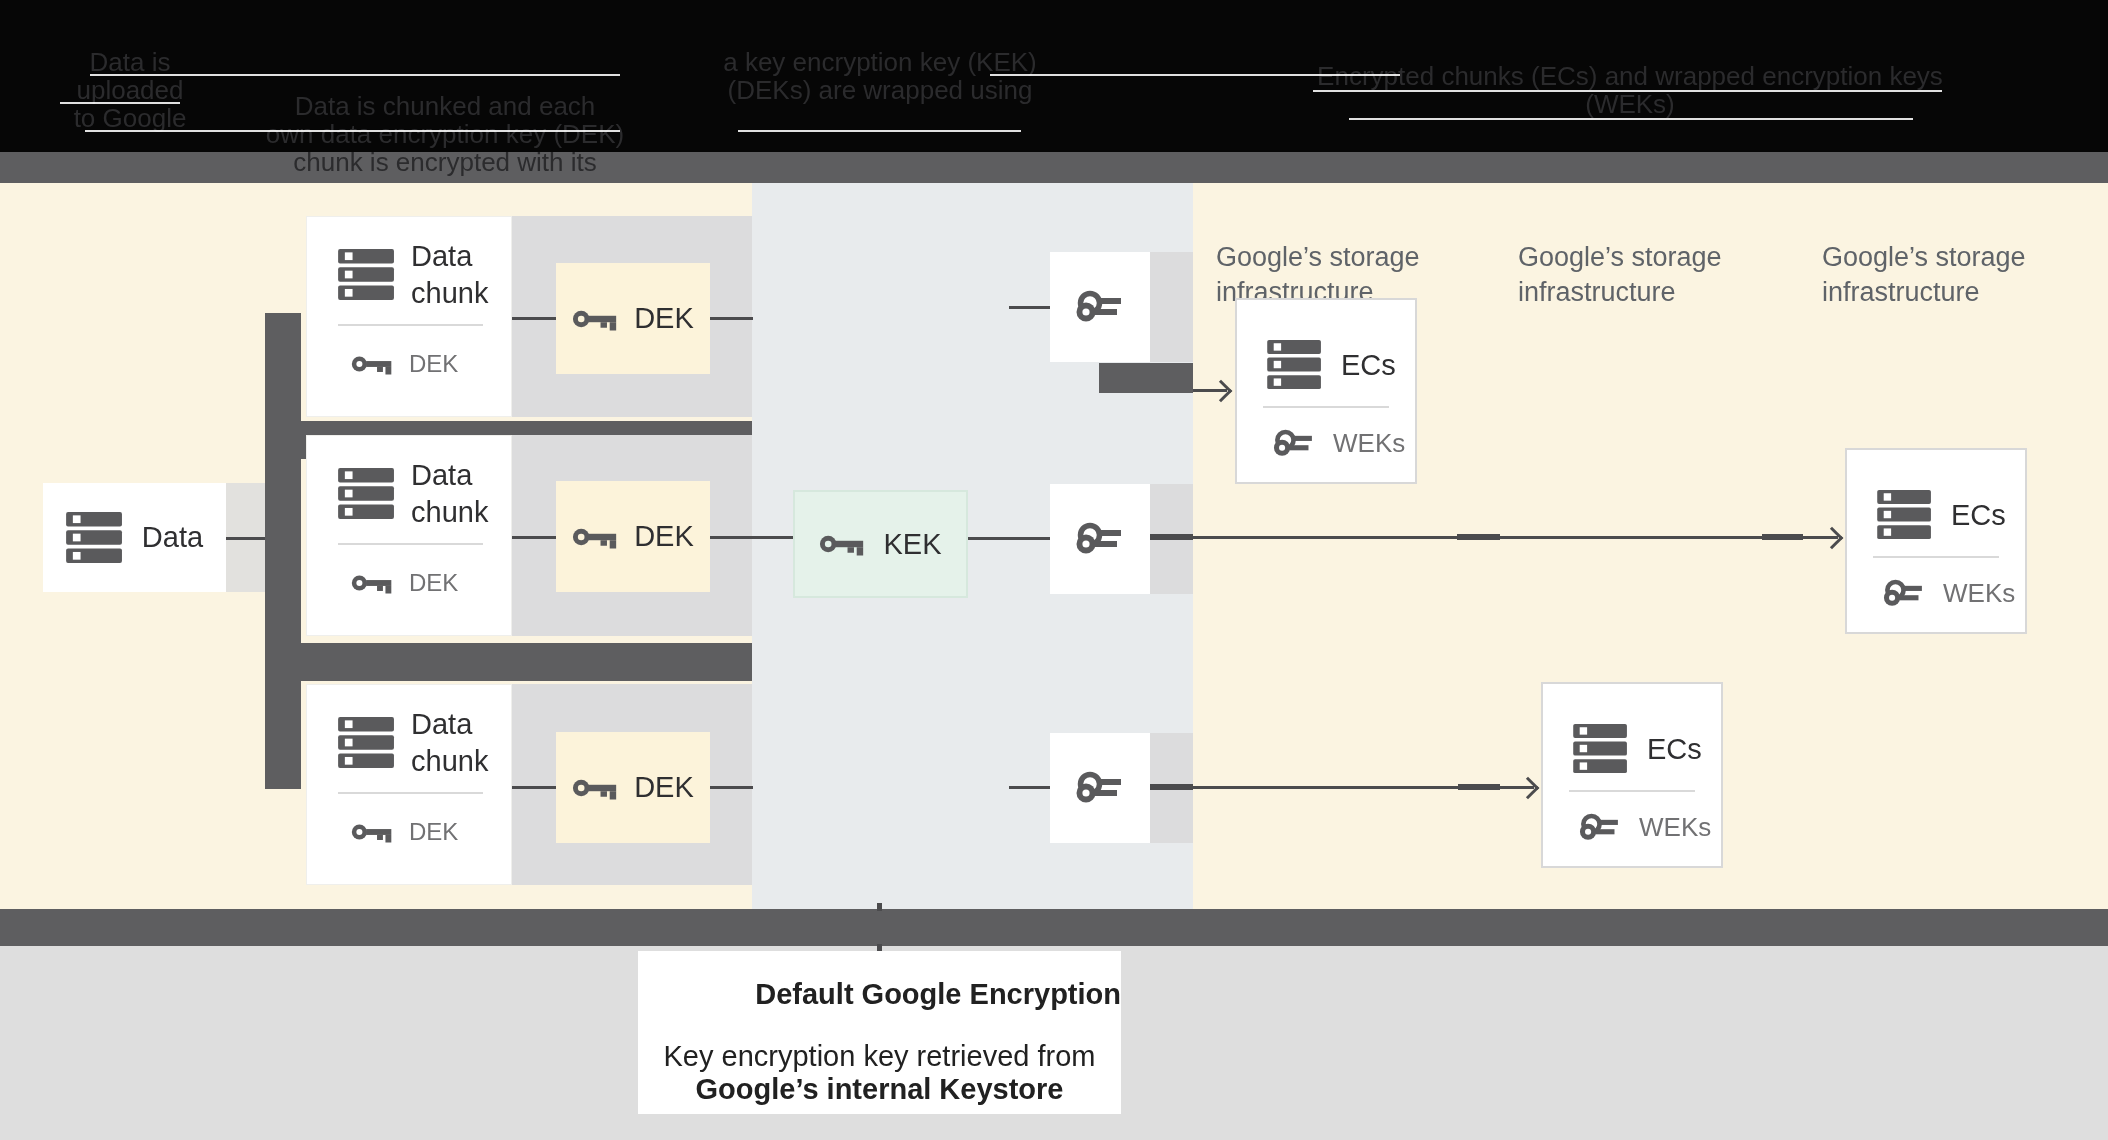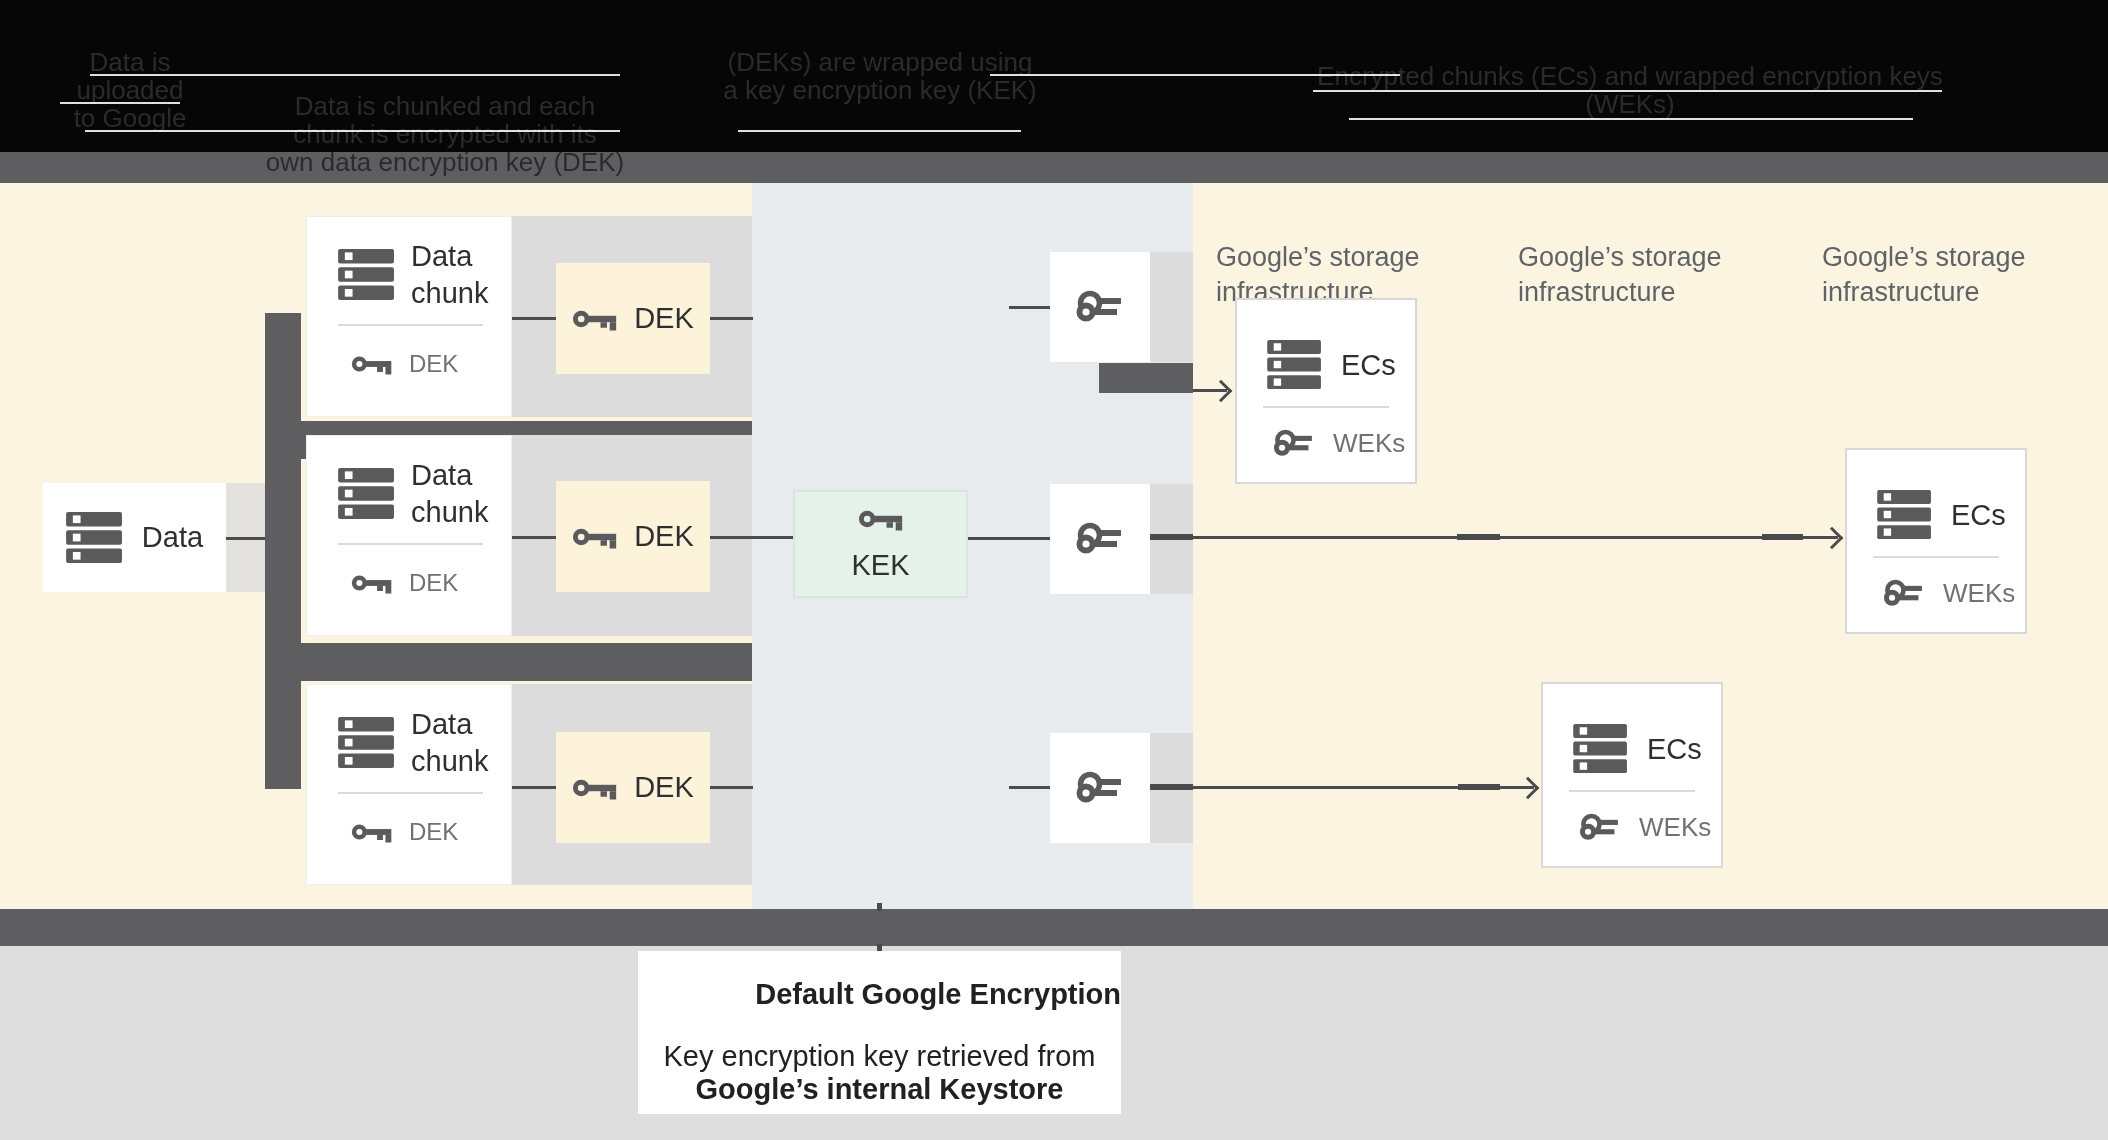--- a/index.html
+++ b/index.html
@@ -23,21 +23,21 @@
   .footer{left:0;top:946px;width:2108px;height:194px;background:var(--footer);}
   
   .step{color:var(--headertext);font-size:26px;line-height:28px;text-align:center;}
   .streak{height:2px;background:rgba(255,255,255,0.88);}
   
   .whitebox{background:#ffffff;}
   .card{background:#ffffff;border:1px solid #efefec;}
   .rowband{background:var(--rowgray);}
   .darkbar{background:var(--band);}
   .dekbox{background:var(--dekcream);display:flex;align-items:center;justify-content:center;gap:16px;}
-  .kekbox{background:var(--kekgreen);border:2px solid #d6e8dd;display:flex;align-items:center;justify-content:center;gap:18px;flex-direction:column;}
+  .kekbox{background:var(--kekgreen);border:2px solid #d6e8dd;display:flex;align-items:center;justify-content:center;gap:18px;}
   .keybox{background:#ffffff;display:flex;align-items:center;justify-content:center;}
   .boxlabel{font-size:29px;color:var(--ink);}
   .hline{height:3px;background:var(--line);}
   .vtick{width:5px;background:var(--line);}
   .thick{height:6px;background:var(--line);}
   .chev{width:16px;height:16px;border-top:3px solid var(--line);border-right:3px solid var(--line);transform:rotate(45deg);}
   
   .cardtitle{font-size:29px;line-height:37px;color:var(--ink);}
   .divider{height:2px;background:#d9d9d9;}
   .smalllabel{font-size:24px;color:var(--graytext);}
@@ -61,26 +61,26 @@
 <div class="abs band-bot"></div>
 <div class="abs footer"></div>
 
 <div class="abs step" style="left:30px;top:48px;width:200px;">
   <div>Data is</div>
   <div>uploaded</div>
   <div>to Google</div>
 </div>
 <div class="abs step" style="left:240px;top:48px;width:410px;margin-top:44px;">
   <div>Data is chunked and each</div>
+  <div>own data encryption key (DEK)</div>
   <div>chunk is encrypted with its</div>
-  <div>own data encryption key (DEK)</div>
 </div>
 <div class="abs step" style="left:690px;top:48px;width:380px;">
+  <div>a key encryption key (KEK)</div>
   <div>(DEKs) are wrapped using</div>
-  <div>a key encryption key (KEK)</div>
 </div>
 <div class="abs step" style="left:1290px;top:62px;width:680px;">
   <div>Encrypted chunks (ECs) and wrapped encryption keys (WEKs)</div>
 </div>
 
 <div class="abs streak" style="left:90px;top:74px;width:530px;"></div>
 <div class="abs streak" style="left:990px;top:74px;width:410px;"></div>
 <div class="abs streak" style="left:60px;top:102px;width:120px;"></div>
 <div class="abs streak" style="left:85px;top:130px;width:535px;"></div>
 <div class="abs streak" style="left:738px;top:130px;width:283px;"></div>

